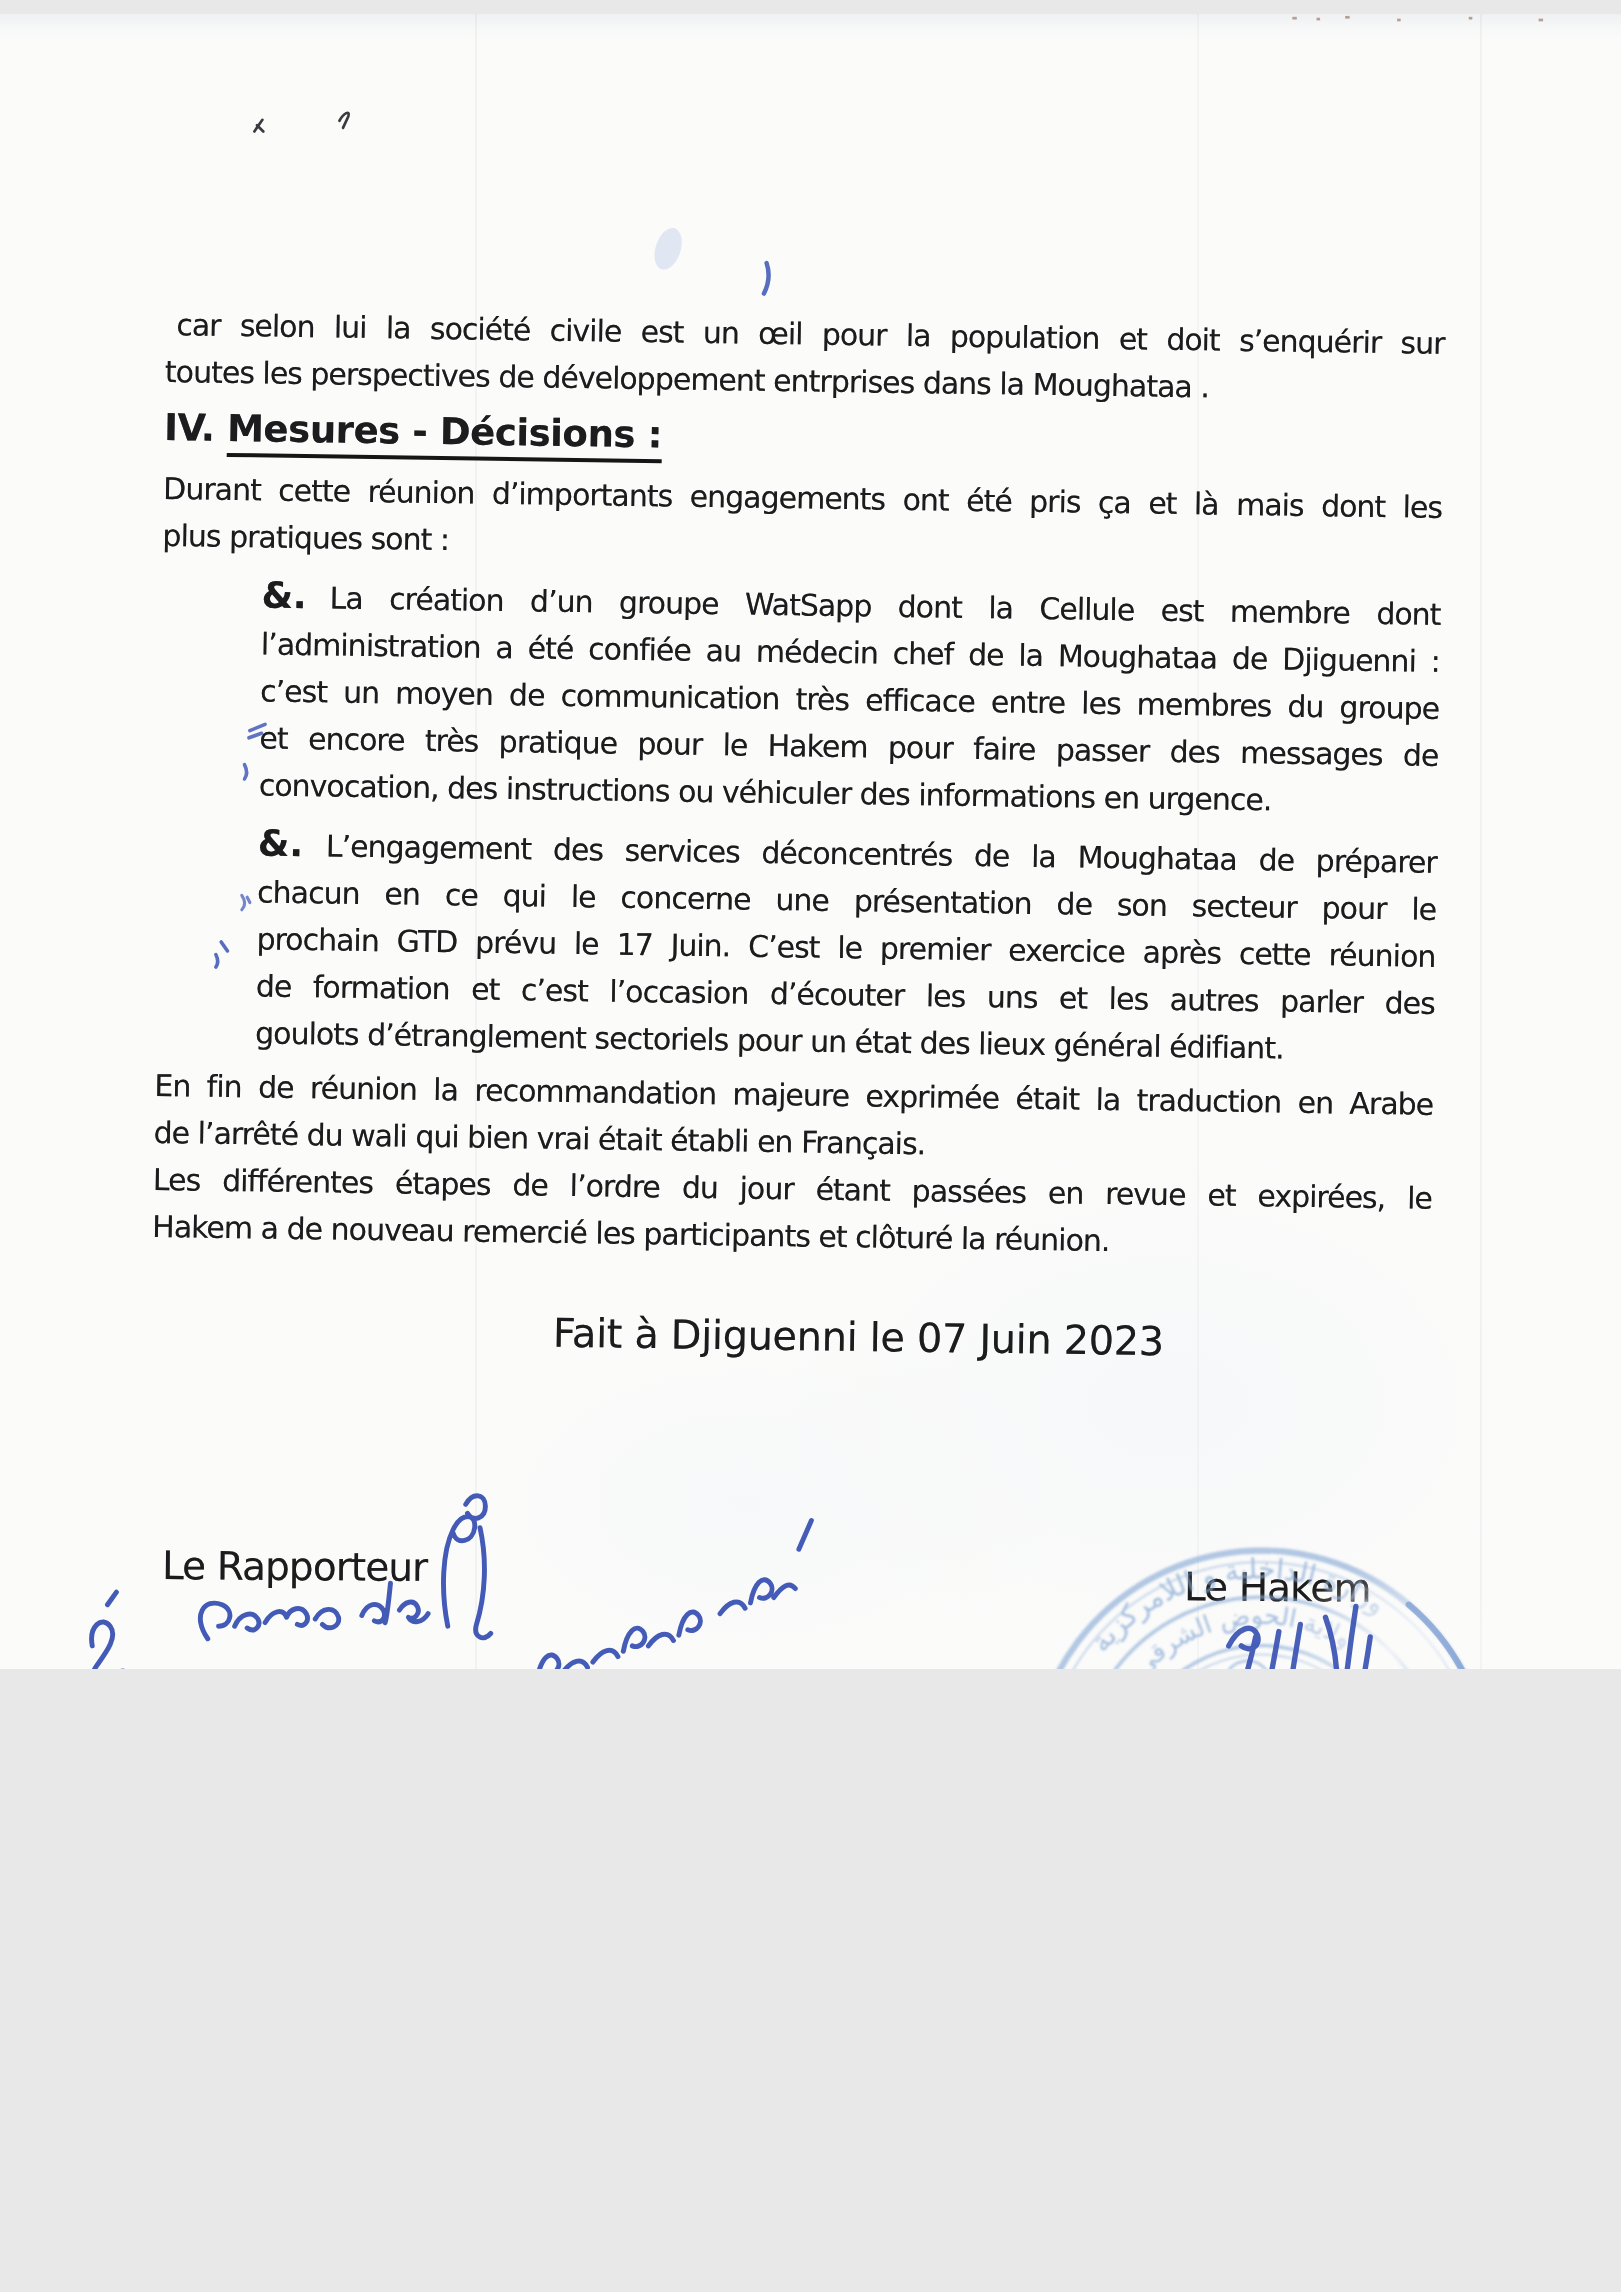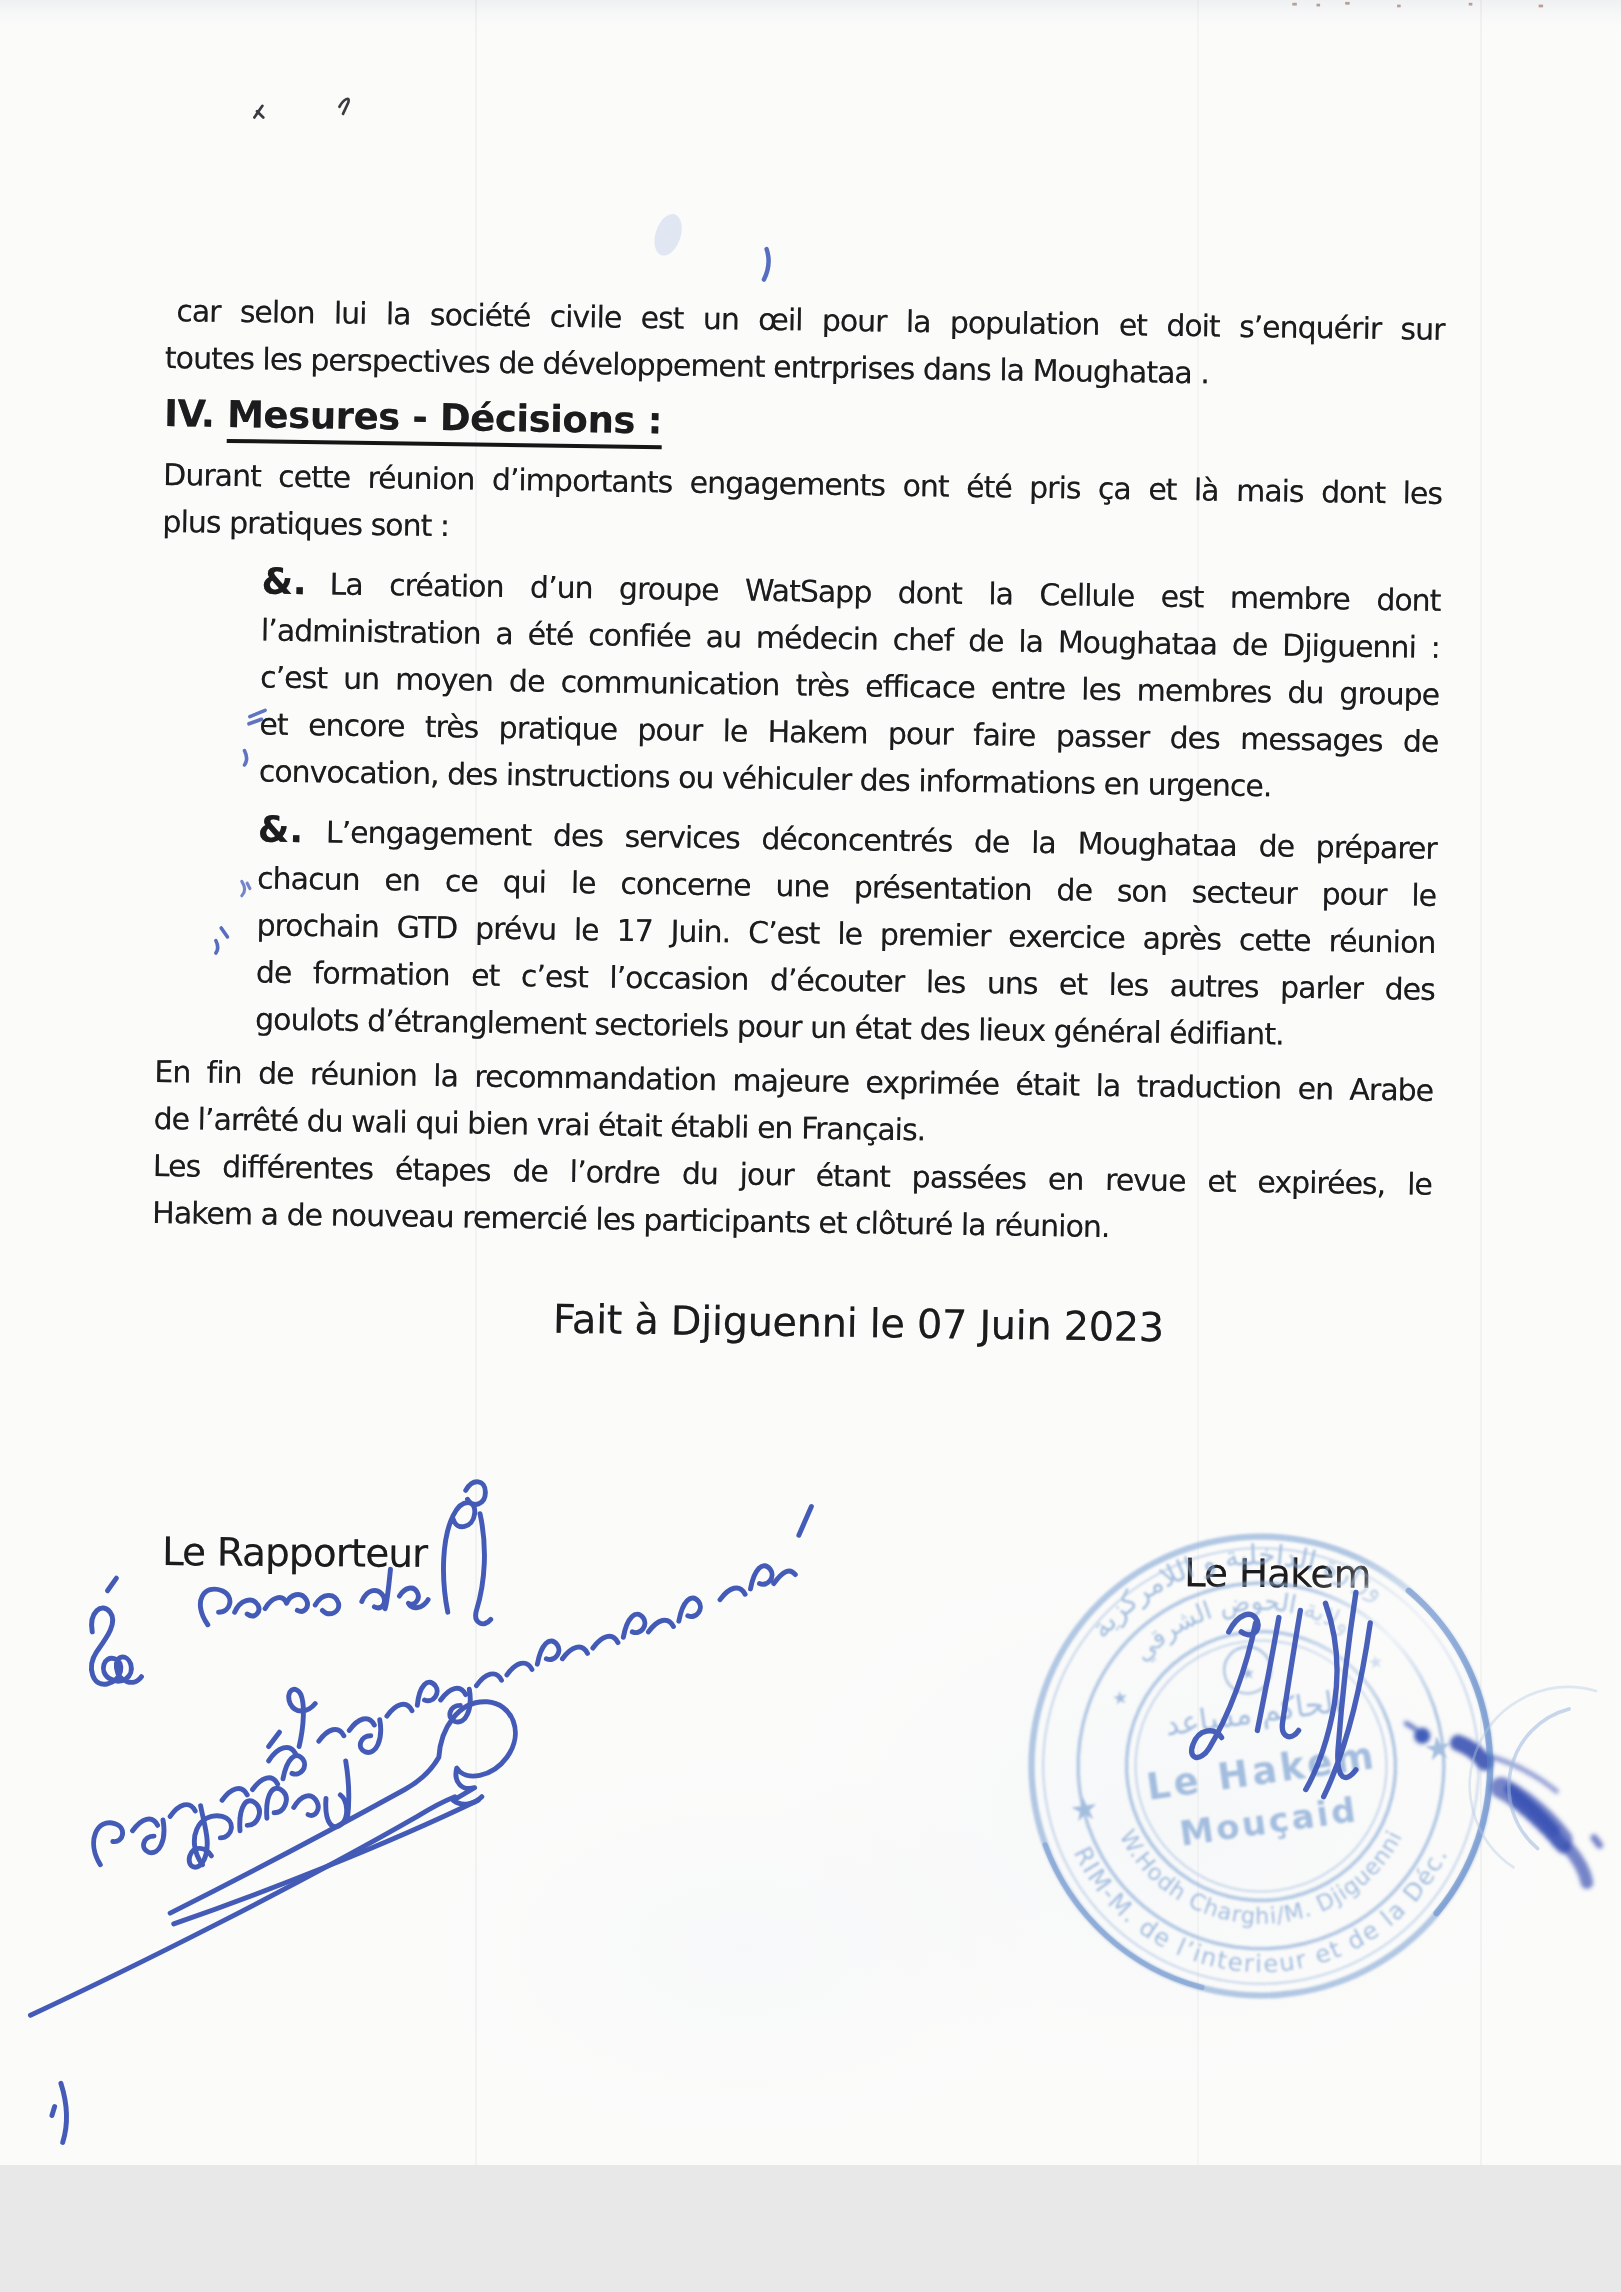--- a/index.html
+++ b/index.html
@@ -1,17 +1,17 @@
 <!DOCTYPE html>
 <html style="font-size:14.3px"><head>
 <meta charset="utf-8">
 <style>
   html,body { margin:0; padding:0; background:#e8e8e8; }
   .page {
-    position:relative; width:1621px; height:2165px; margin:0 auto;
+    position:relative; width:1621px; height:1655px; margin:14px auto;
     background:
       radial-gradient(555px 376px at 72% 84%, rgba(185,205,232,0.07), rgba(185,205,232,0) 70%),
       radial-gradient(448px 269px at 46% 90%, rgba(185,205,232,0.06), rgba(185,205,232,0) 70%),
       linear-gradient(180deg, rgba(160,172,192,0.14) 0px, rgba(160,172,192,0.05) 12.5px, rgba(160,172,192,0) 27px),
       #fbfbfa;
     overflow:hidden;
     font-family:"DejaVu Sans", sans-serif;
     color:#1c1c1e;
   }
   .scanline { position:absolute; top:0; width:1.8px; height:2293px; background:rgba(40,40,60,0.045); }

